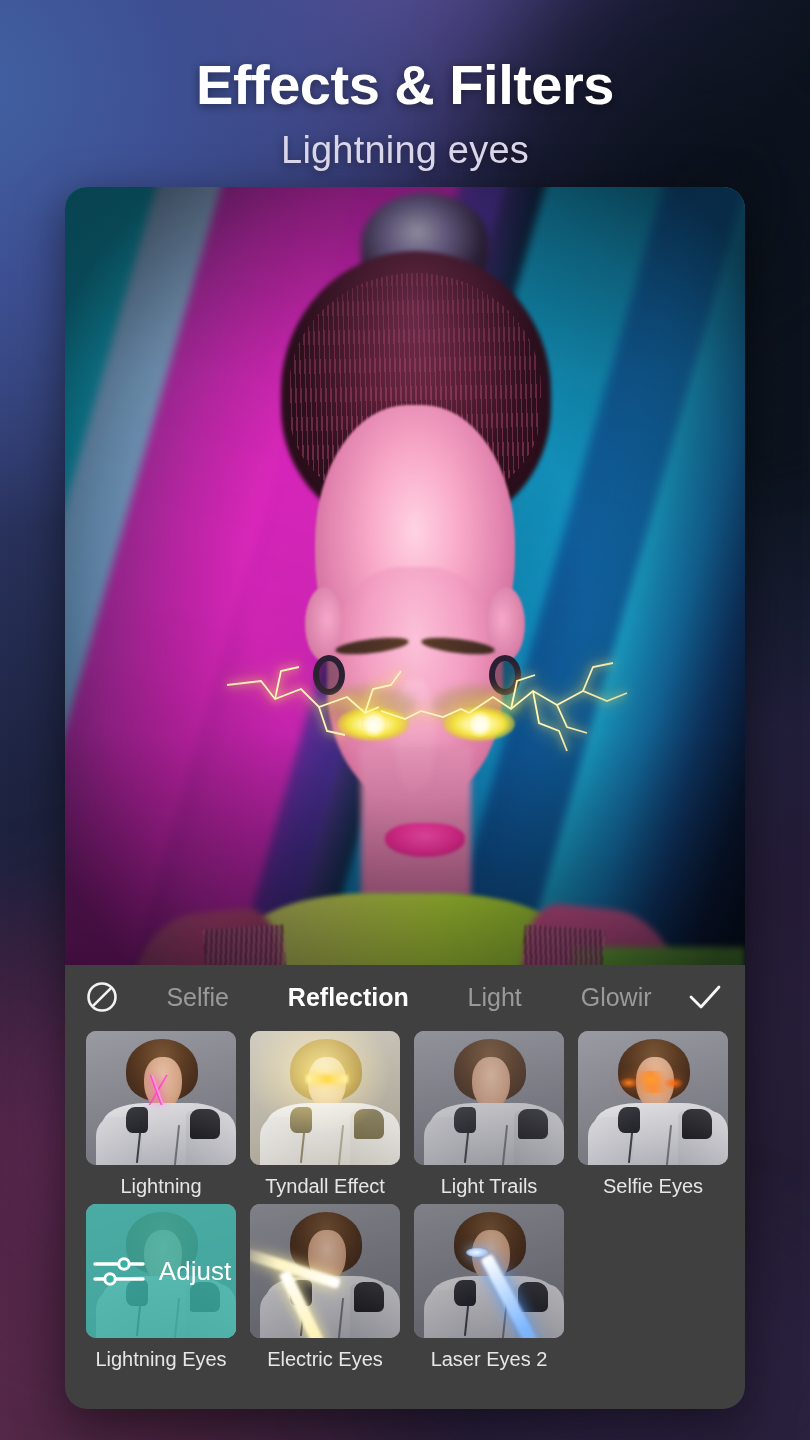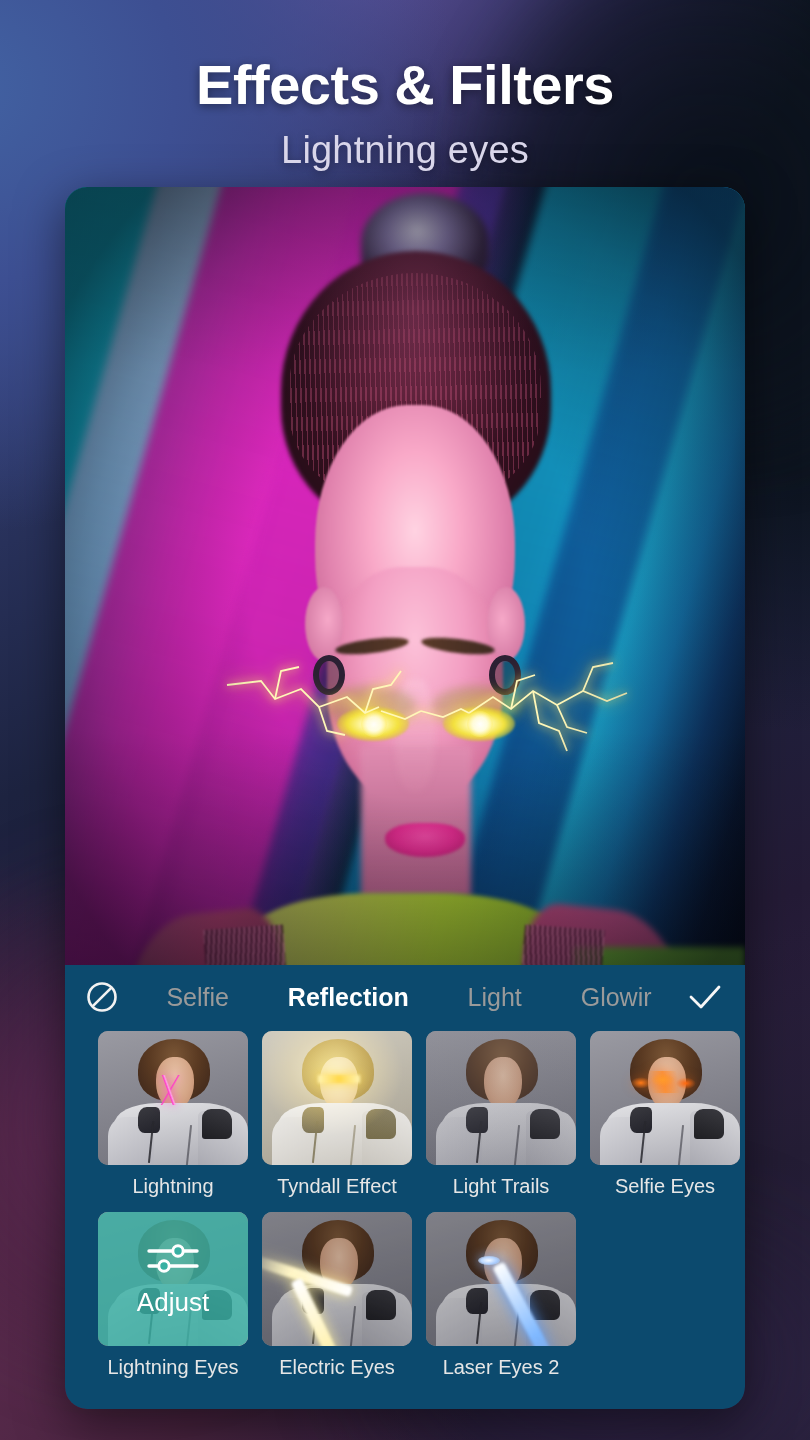--- a/index.html
+++ b/index.html
@@ -205,41 +205,41 @@
     filter:blur(4px);
   }
   .eye-shadow.left  { left:260px; top:498px; }
   .eye-shadow.right { left:366px; top:498px; }
   .bolt { position:absolute; stroke:#fff7b8; fill:none; stroke-width:1.8;
     filter:drop-shadow(0 0 4px rgba(255,235,110,0.95)) drop-shadow(0 0 9px rgba(255,220,60,0.6)); }
 
   
   .panel {
     position:relative; width:680px; height:444px;
-    background:#0c4a6e;
+    background:#404040;
     border-radius:0 0 22px 22px;
   }
   .tabbar {
     display:flex; align-items:center; height:64px;
     padding:0 22px 0 20px; gap:0;
   }
   .icon-ban { width:34px; height:34px; flex:0 0 34px; }
   .tabs {
     flex:1; display:flex; align-items:center; justify-content:space-around;
     padding:0 6px 0 18px;
   }
   .tab {
     font-size:25px; color:#9a9a9a; white-space:nowrap;
   }
   .tab.active { color:#ffffff; font-weight:bold; }
   .icon-check { width:36px; height:30px; flex:0 0 36px; }
 
   .grid {
     display:grid; grid-template-columns:repeat(4, 150px);
-    gap:14px 14px; padding:2px 22px 0 33px;
+    gap:6px 14px; padding:2px 22px 0 21px;
   }
   .cell { width:150px; }
   .thumb {
     position:relative; width:150px; height:134px;
     border-radius:10px; overflow:hidden; background:#8d8d93;
   }
   .tlabel {
     margin-top:10px; text-align:center;
     font-size:20px; color:#e6e6e6; white-space:nowrap;
     overflow:hidden; text-overflow:clip;
@@ -338,21 +338,21 @@
   .ov-laser-2 { left:72px; top:46px; width:130px; height:13px;
     background:linear-gradient(260deg, rgba(120,170,255,0) 0%, #7fb8ff 38%, #ffffff 100%);
     transform:rotate(62deg); transform-origin:left center;
     filter:blur(1.6px) drop-shadow(0 0 8px #5b9dff); }
   .ov-trails { position:absolute; inset:0; background:linear-gradient(180deg, rgba(120,120,130,0.25), rgba(60,60,70,0.18)); }
 
   
   .adjust-overlay {
     position:absolute; inset:0;
     background:rgba(56,176,163,0.82);
-    display:flex; flex-direction:column;
+    display:flex; 
     align-items:center; justify-content:center; gap:12px;
   }
   .adjust-icon { width:56px; height:34px; }
   .adjust-label { font-size:26px; color:#ffffff; }
 </style>
 </head>
 <body>
 
 <div class="bg-base"></div>
 <div class="bg-glow-a"></div>

